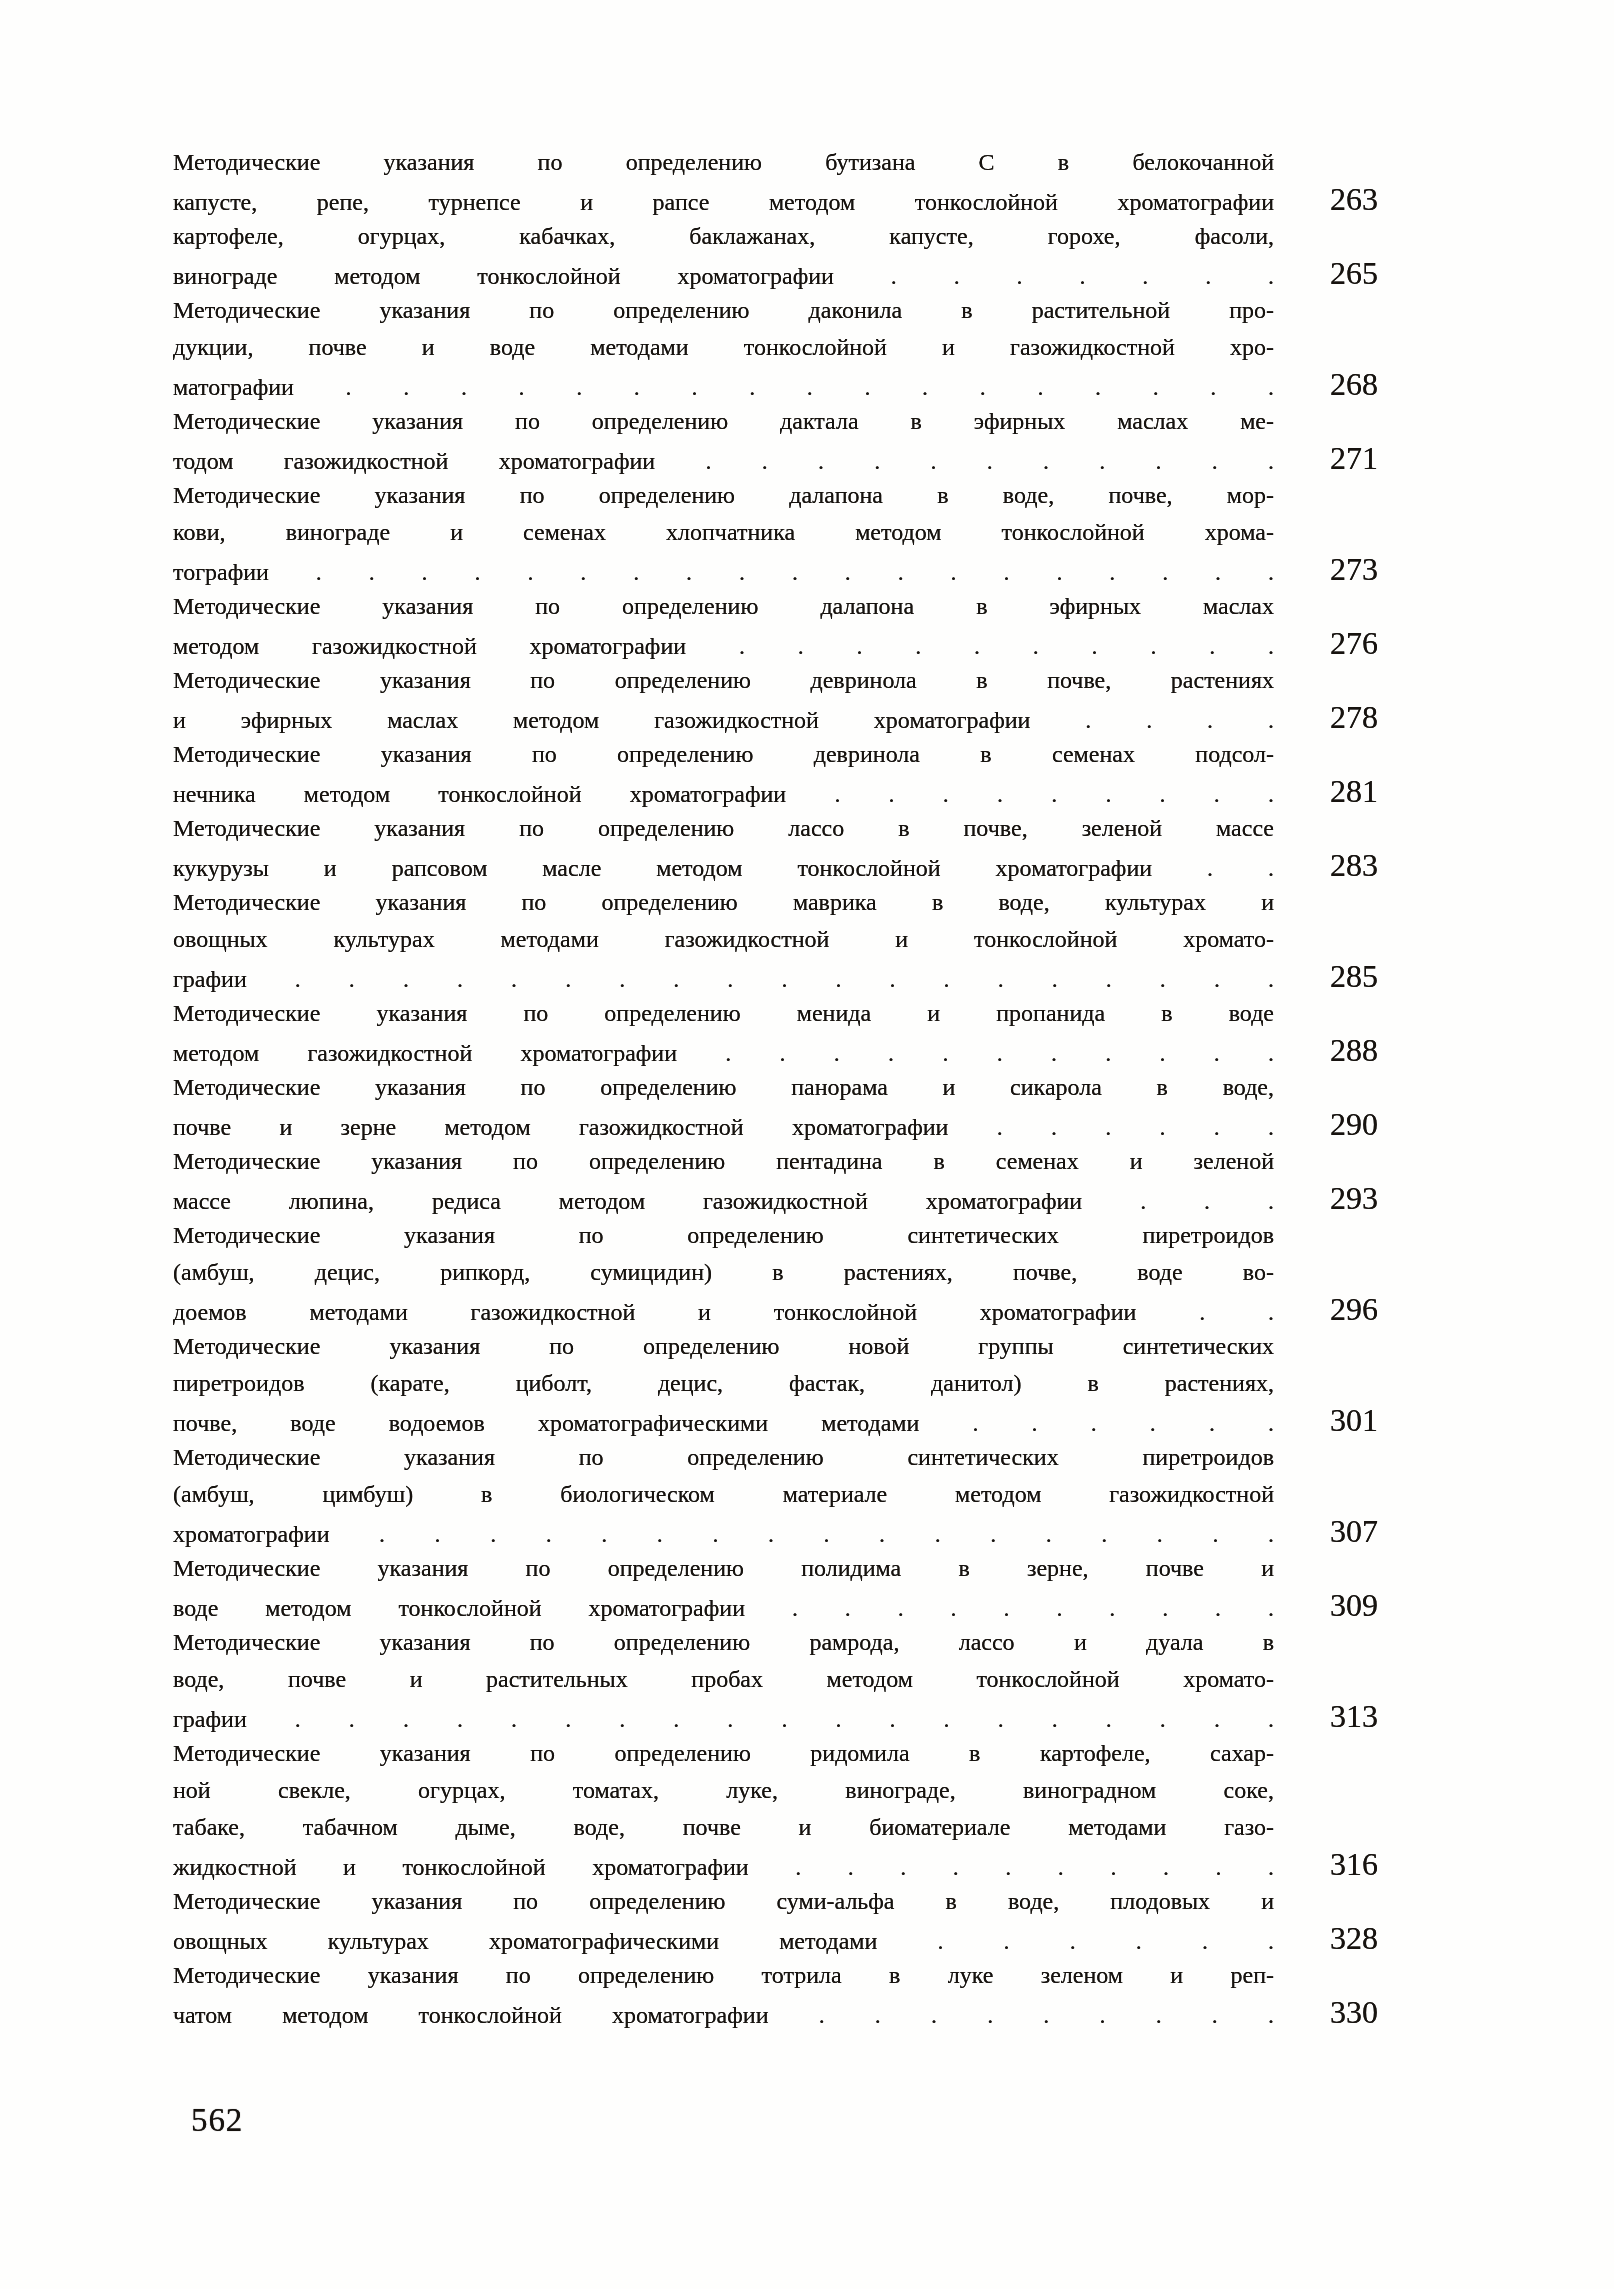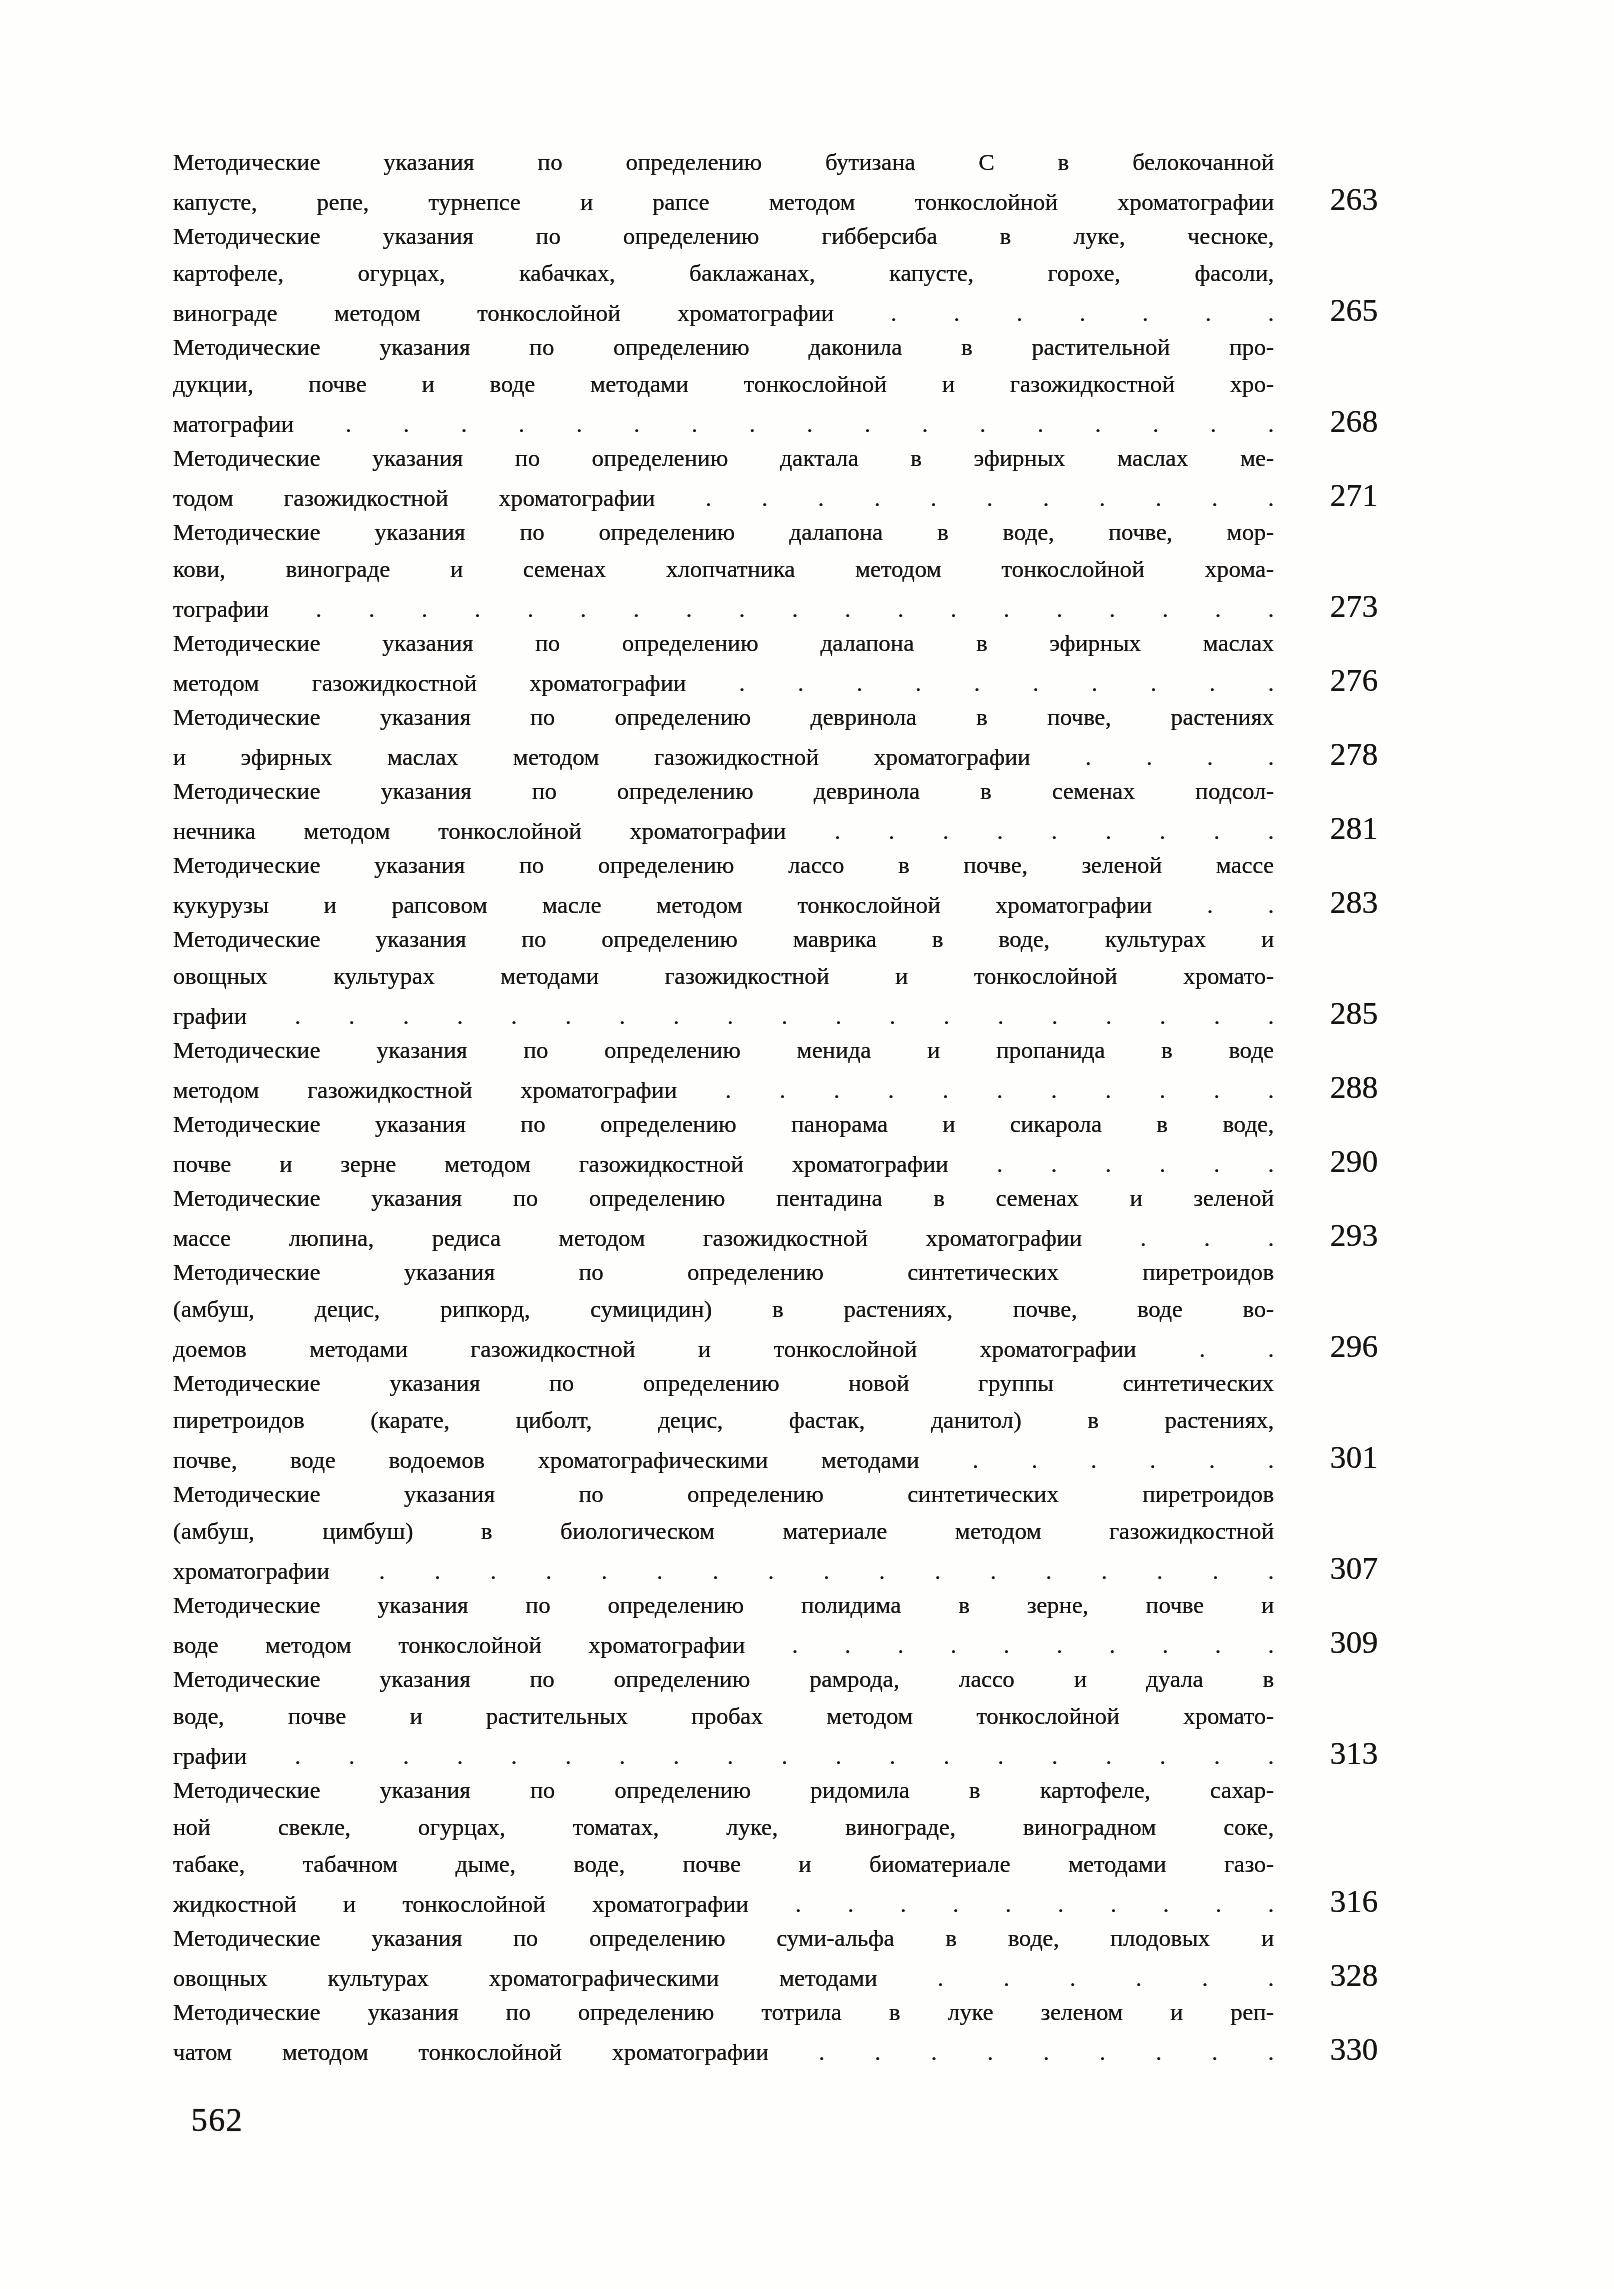--- a/index.html
+++ b/index.html
@@ -62,24 +62,20 @@
   <div class="row">
     <span class="txt">Методические указания по определению бутизана С в белокочанной</span>
     <span class="pg"></span>
   </div>
 
   <div class="row">
     <span class="txt">капусте, репе, турнепсе и рапсе методом тонкослойной хроматографии</span>
     <span class="pg">263</span>
   </div>
 
-  <div class="row">
-    <span class="txt">Методические указания по определению гибберсиба в луке, чесноке,</span>
-    <span class="pg"></span>
-  </div>
 
   <div class="row">
     <span class="txt">картофеле, огурцах, кабачках, баклажанах, капусте, горохе, фасоли,</span>
     <span class="pg"></span>
   </div>
 
   <div class="row">
     <span class="txt">винограде методом тонкослойной хроматографии . . . . . . .</span>
     <span class="pg">265</span>
   </div>

